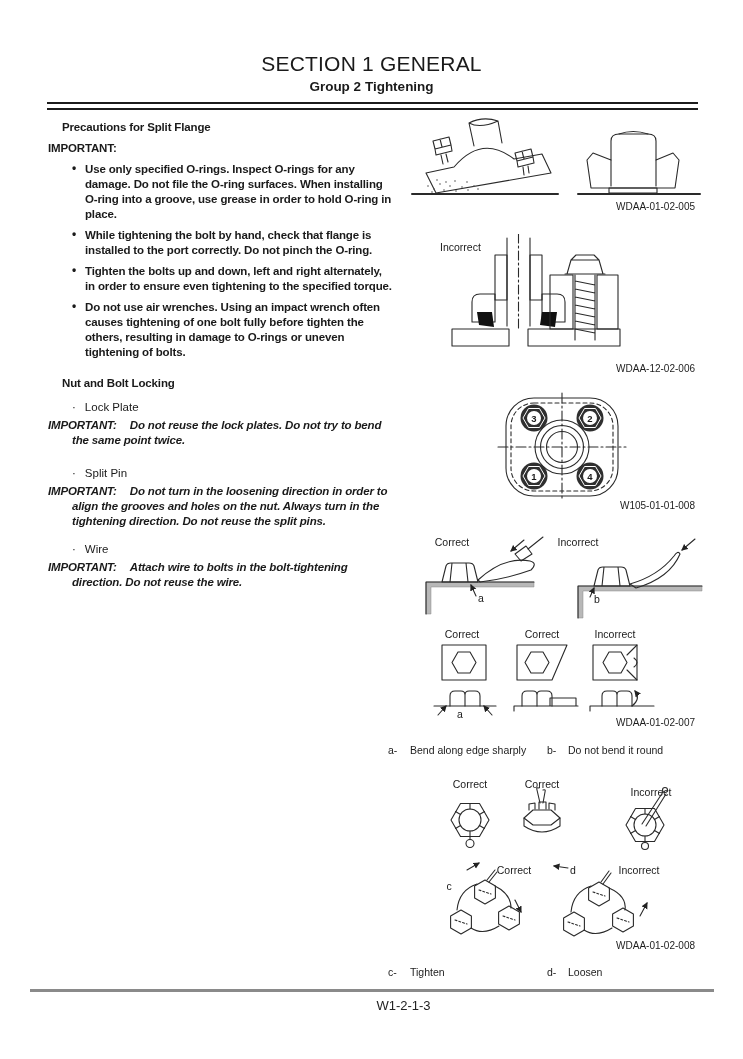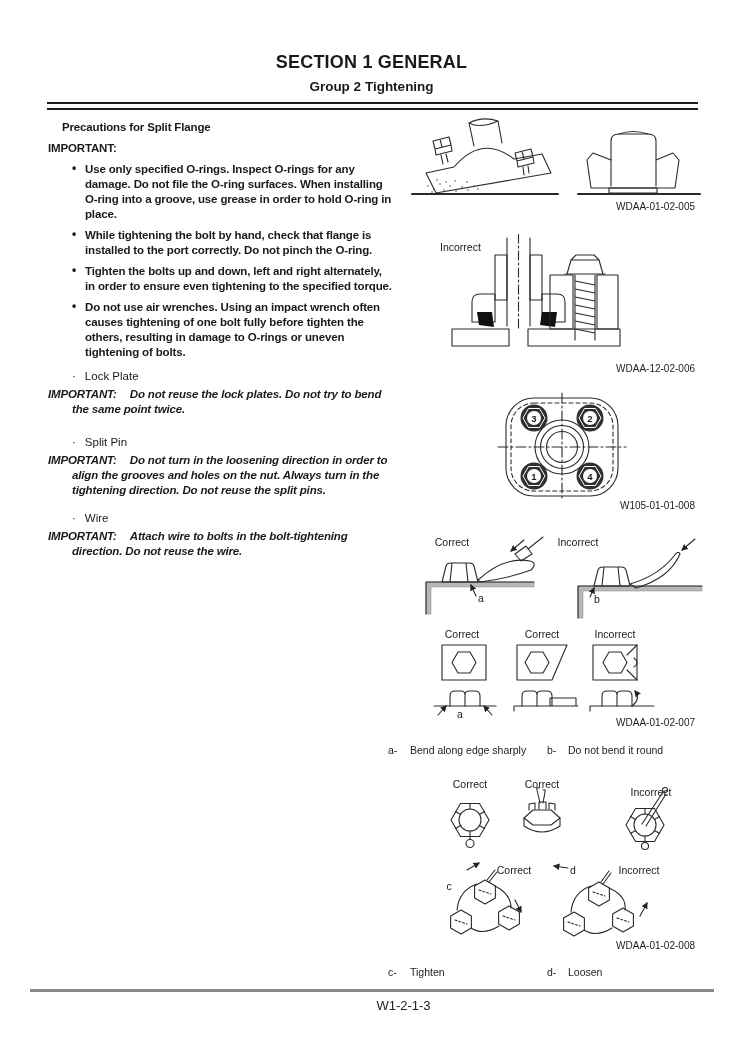--- a/index.html
+++ b/index.html
@@ -3,21 +3,21 @@
 <meta charset="utf-8">
 <style>
   html,body{margin:0;padding:0;background:#e8e8e8;}
   .page{
     position:relative;width:743px;height:1059px;background:#ffffff;
     font-family:"Liberation Sans",sans-serif;color:#1a1a1a;overflow:hidden;
     margin:0 auto;
   }
   
   .title{position:absolute;top:52px;left:0;width:100%;text-align:center;
-    font-size:18px;font-weight:bold;letter-spacing:.2px;}
+    font-size:21px;font-weight:normal;letter-spacing:.2px;}
   .subtitle{position:absolute;top:79px;left:0;width:100%;text-align:center;
     font-size:13.5px;font-weight:bold;}
   .double-rule{position:absolute;top:102px;left:47px;width:651px;height:4px;
     border-top:2px solid #1c1c1c;border-bottom:2px solid #1c1c1c;}
   
   .left-col{position:absolute;left:48px;top:118px;width:346px;
     font-size:11.5px;line-height:15px;font-weight:bold;letter-spacing:-0.15px;}
   .h-sec{font-size:11.5px;font-weight:bold;margin:2px 0 0 14px;}
   .imp-head{margin-top:6px;}
   ul.blist{list-style:none;margin:6px 0 0 0;padding:0 0 0 37px;}
@@ -55,20 +55,21 @@
 
   <div class="left-col">
     <div class="h-sec">Precautions for Split Flange</div>
     <div class="imp-head">IMPORTANT:</div>
     <ul class="blist">
       <li>Use only specified O-rings. Inspect O-rings for any damage. Do not file the O-ring surfaces. When installing O-ring into a groove, use grease in order to hold O-ring in place.</li>
       <li>While tightening the bolt by hand, check that flange is installed to the port correctly. Do not pinch the O-ring.</li>
       <li>Tighten the bolts up and down, left and right alternately, in order to ensure even tightening to the specified torque.</li>
       <li>Do not use air wrenches. Using an impact wrench often causes tightening of one bolt fully before tighten the others, resulting in damage to O-rings or uneven tightening of bolts.</li>
     </ul>
+    <div class="h-sec h-sec2">Nut and Bolt Locking</div>
 
     <div class="sub-item">Lock Plate</div>
     <p class="imp-para"><span class="lbl">IMPORTANT:</span><span>Do not reuse the lock plates. Do not try to bend the same point twice.</span></p>
 
     <div class="sub-item mt18">Split Pin</div>
     <p class="imp-para"><span class="lbl">IMPORTANT:</span><span>Do not turn in the loosening direction in order to align the grooves and holes on the nut. Always turn in the tightening direction. Do not reuse the split pins.</span></p>
 
     <div class="sub-item mt13">Wire</div>
     <p class="imp-para"><span class="lbl">IMPORTANT:</span><span>Attach wire to bolts in the bolt-tightening direction. Do not reuse the wire.</span></p>
   </div>

